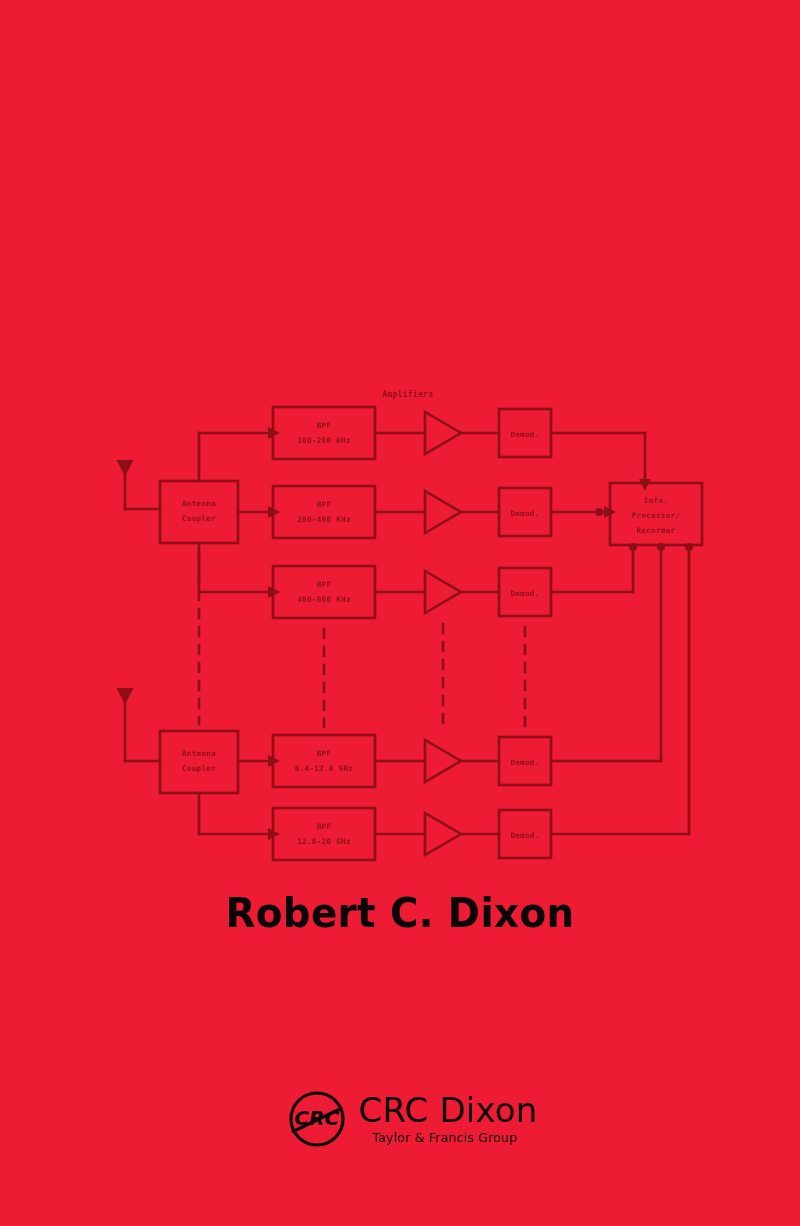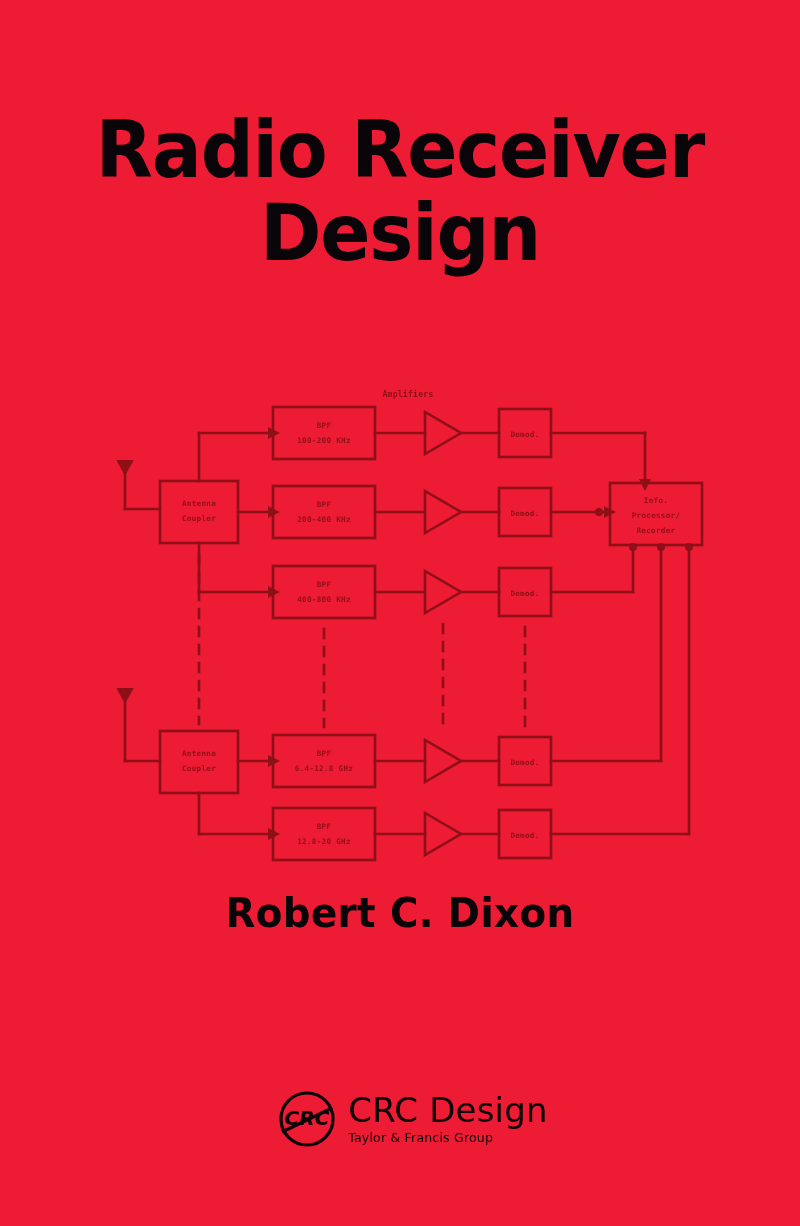--- a/index.html
+++ b/index.html
@@ -94,32 +94,28 @@
     font-family: "DejaVu Sans", sans-serif;
     font-size: 34px;
     letter-spacing: 0.2px;
   }
   #pub-sub {
     color: #0d0608;
     font-family: "DejaVu Sans", sans-serif;
     font-size: 12.5px;
     letter-spacing: 0.2px;
     margin-top: 5px;
-    margin-left: 0;
+    margin-left: 14px;
   }
 </style>
 </head>
 <body>
 
 <div id="cover">
 
-  <div id="title-block">
-    <span class="title-line line1">Radio Receiver</span>
-    <span class="title-line line2">Design</span>
-  </div>
 
   <div id="diagram">
     <svg width="600" height="500" viewBox="0 0 600 500" xmlns="http://www.w3.org/2000/svg">
       <g stroke="#8E1016" fill="none" stroke-width="2.6" stroke-linecap="square">
 
         <g>
           <path d="M13 82 L27 82 L20 95 Z" fill="#8E1016" stroke="#8E1016" stroke-width="2"></path>
           <line x1="20" y1="95" x2="20" y2="130"></line>
           <line x1="20" y1="130" x2="55" y2="130"></line>
         </g>
@@ -251,18 +247,18 @@
 
   <div id="author">Robert C. Dixon</div>
 
   <div id="publisher">
     <svg id="crc-mark" width="62" height="62" viewBox="0 0 62 62" xmlns="http://www.w3.org/2000/svg">
       <circle cx="31" cy="31" r="26" fill="none" stroke="#0d0608" stroke-width="3.2"></circle>
       <path d="M6 44 L56 20" stroke="#0d0608" stroke-width="3.2" fill="none"></path>
       <text x="31" y="37" text-anchor="middle" font-family="DejaVu Sans, sans-serif" font-size="20" font-weight="bold" font-style="italic" fill="#0d0608">CRC</text>
     </svg>
     <div id="pub-text">
-      <span id="pub-name">CRC Design</span>
+      <span id="pub-name">CRC Dixon</span>
       <span id="pub-sub">Taylor &amp; Francis Group</span>
     </div>
   </div>
 
 </div>
 
 </body></html>

